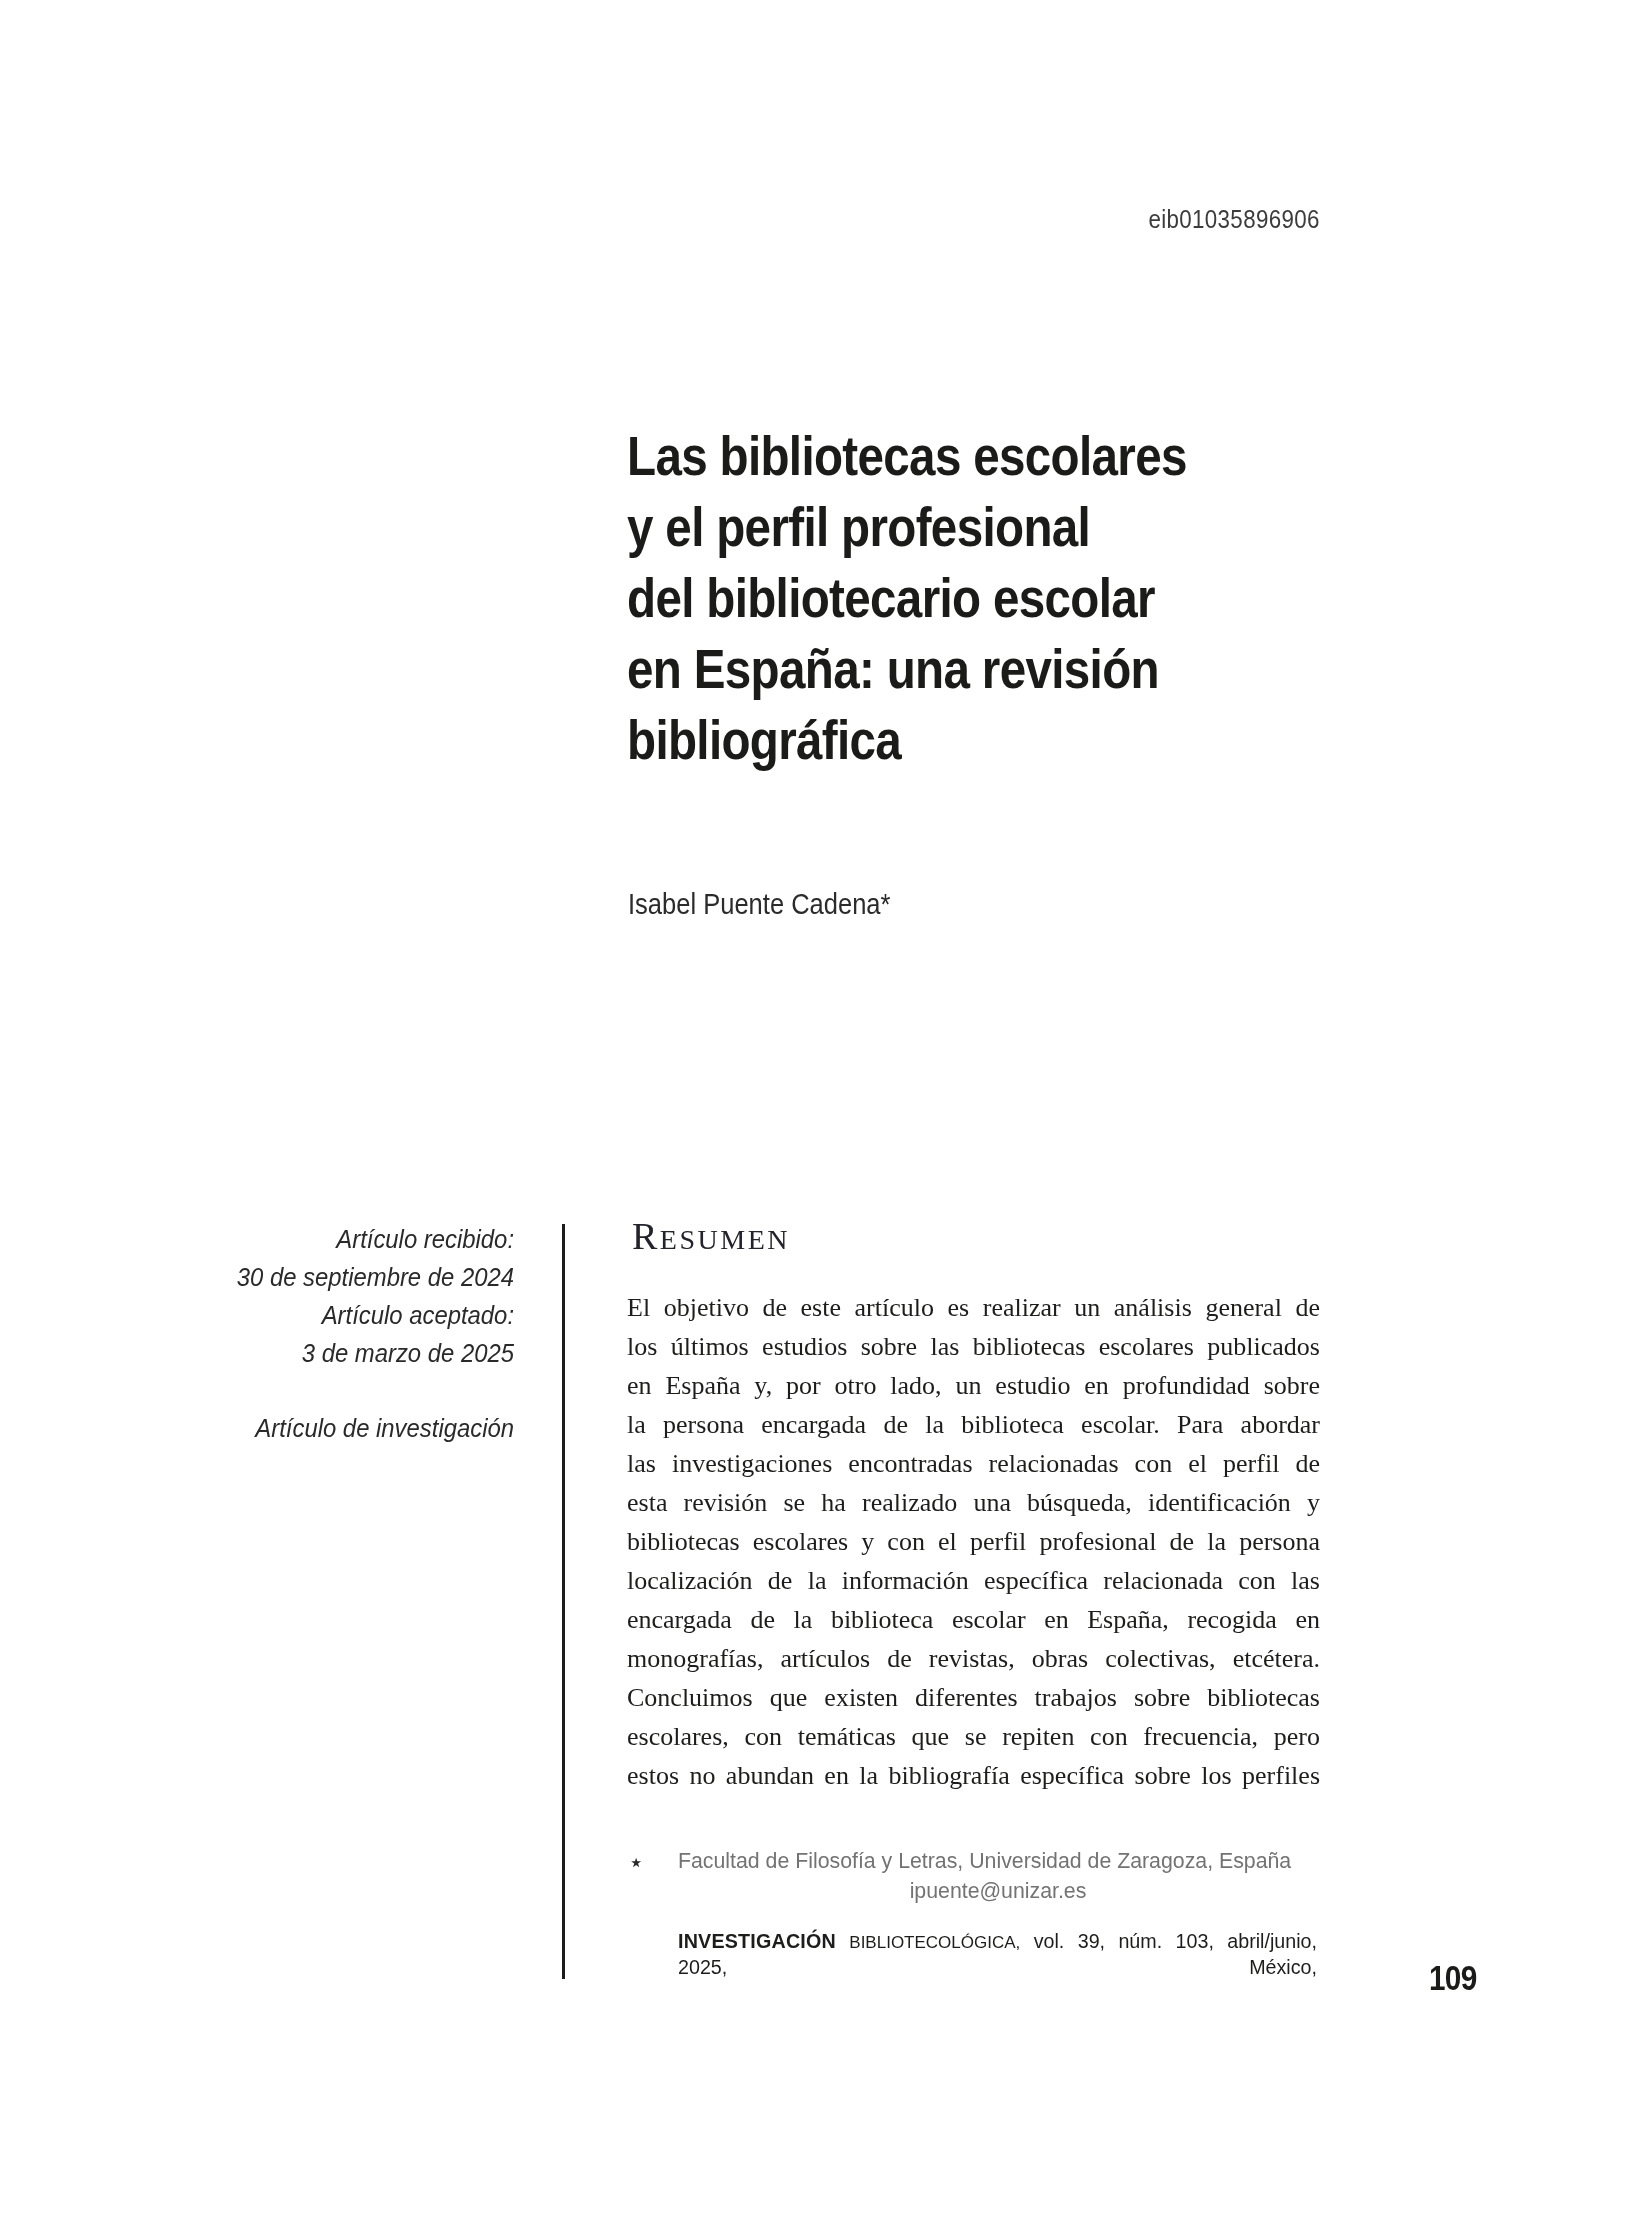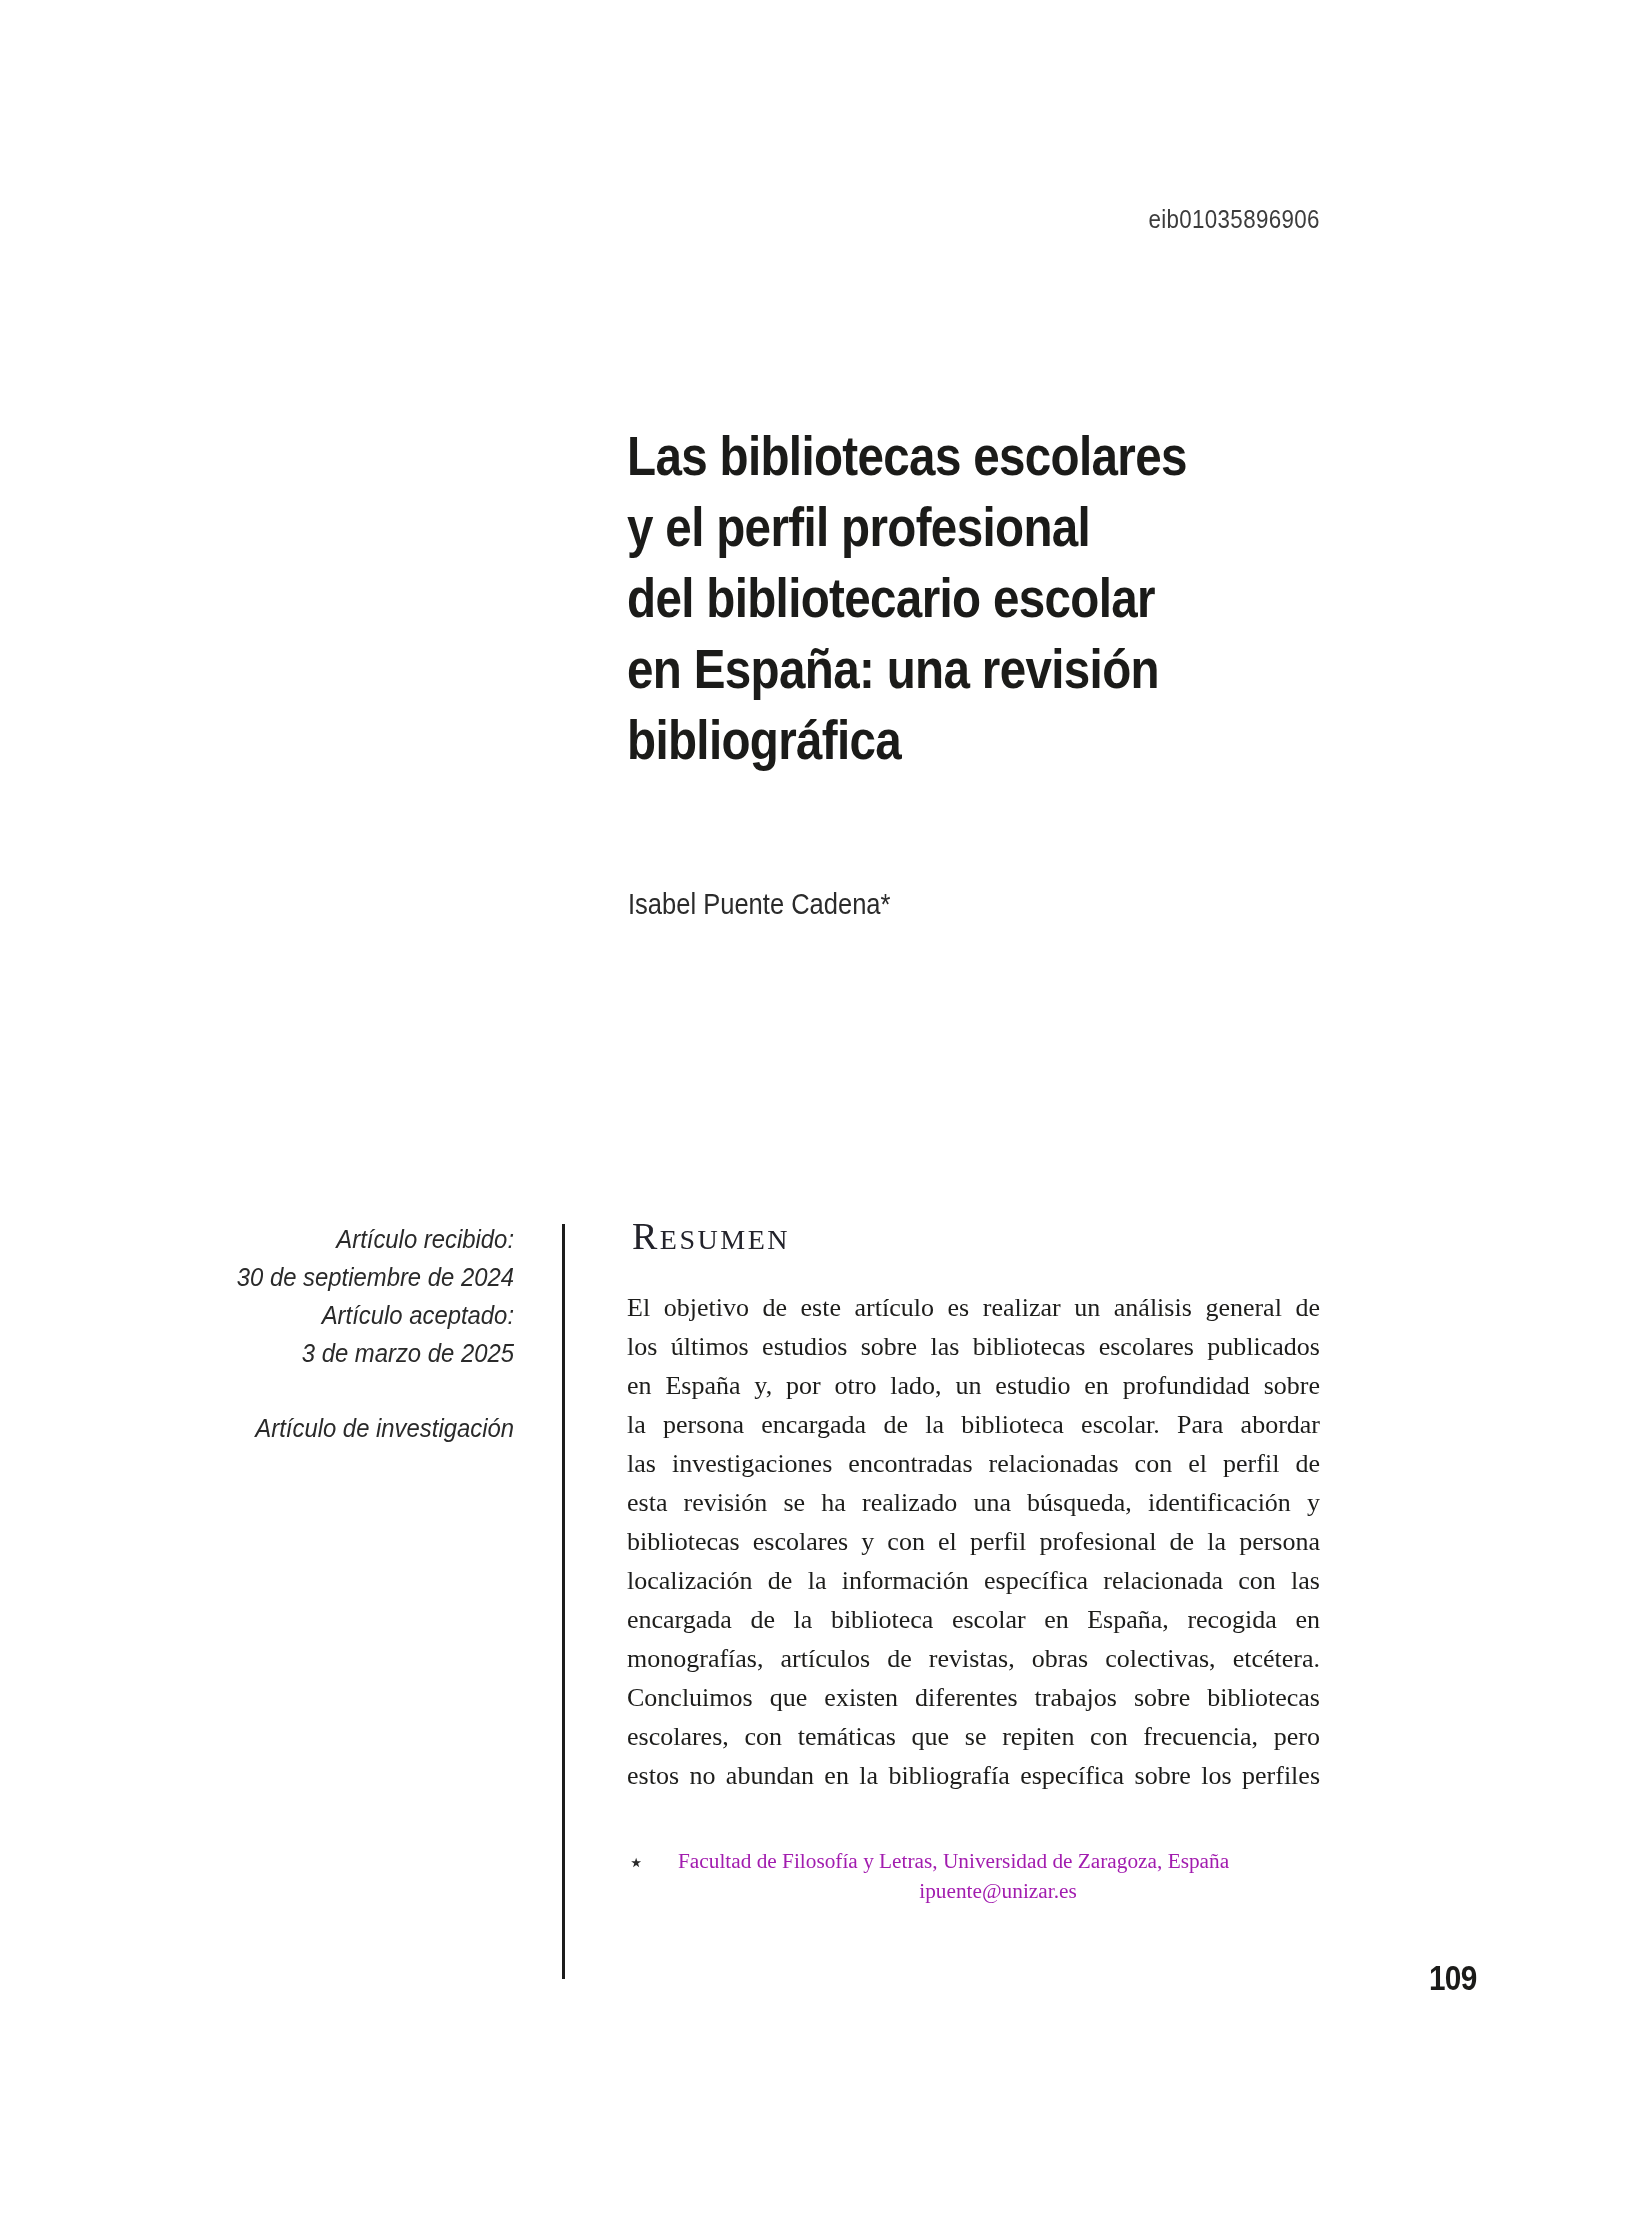--- a/index.html
+++ b/index.html
@@ -74,21 +74,21 @@
     height: 39px; overflow: visible;
   }
 
   
   .footnote-marker {
     position: absolute; left: 628px; top: 1847px;
     font-size: 26px; color: #2a2a2a;
   }
   .footnote {
     position: absolute; left: 678px; top: 1847px; width: 640px;
-    font-size: 21.3px; line-height: 29.5px; color: #a21caf; font-family: Liberation Serif, serif;
+    font-size: 21.3px; line-height: 29.5px; color: #737373;
   }
   .footnote .affiliation { text-align: left; }
   .footnote .email { text-align: center; }
 
   
   .journal {
     position: absolute; left: 678px; top: 1929px; width: 639px;
     font-size: 19.7px; line-height: 25.4px; color: #1d1d1b;
   }
   .journal .line1 { text-align: justify; text-align-last: justify; }
@@ -152,18 +152,23 @@
   </div>
 
   <div class="footnote-marker">⋆</div>
 
   <div class="footnote">
     <div class="affiliation">Facultad de Filosofía y Letras, Universidad de Zaragoza, España</div>
     <div class="email">ipuente@unizar.es</div>
   </div>
 
   <div class="journal">
+    <div class="line1">
+      <span class="name-bold">INVESTIGACIÓN</span>
+      <span class="name-caps">BIBLIOTECOLÓGICA,</span>
+      <span>vol. 39,  núm. 103,  abril/junio,  2025,  México,</span>
+    </div>
   </div>
 
   <div class="page-number">109</div>
 
 </div>
 
 
 </body></html>

